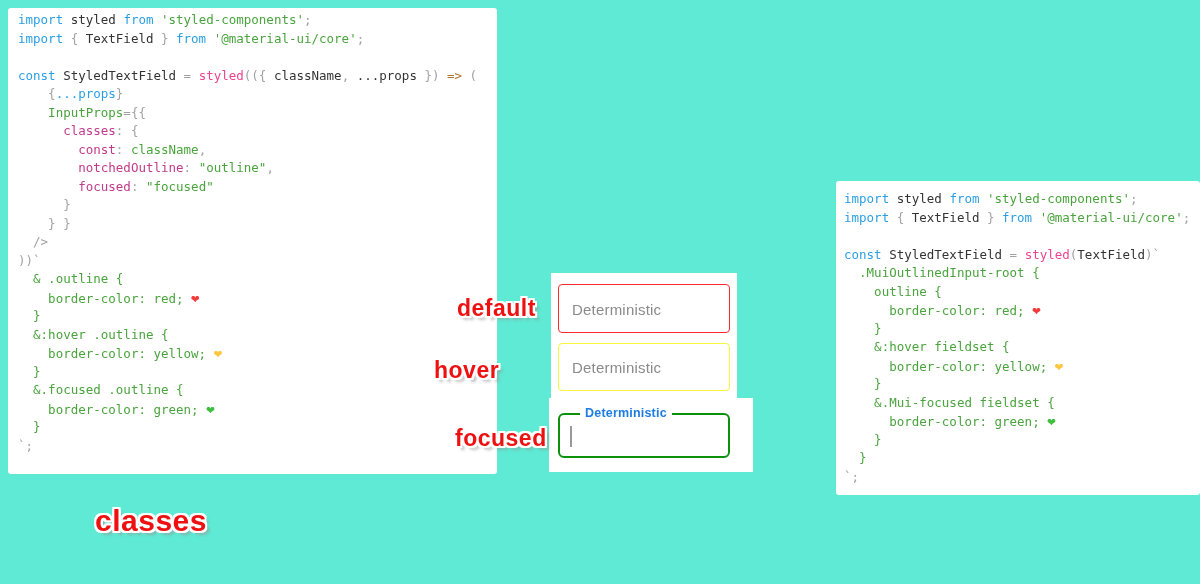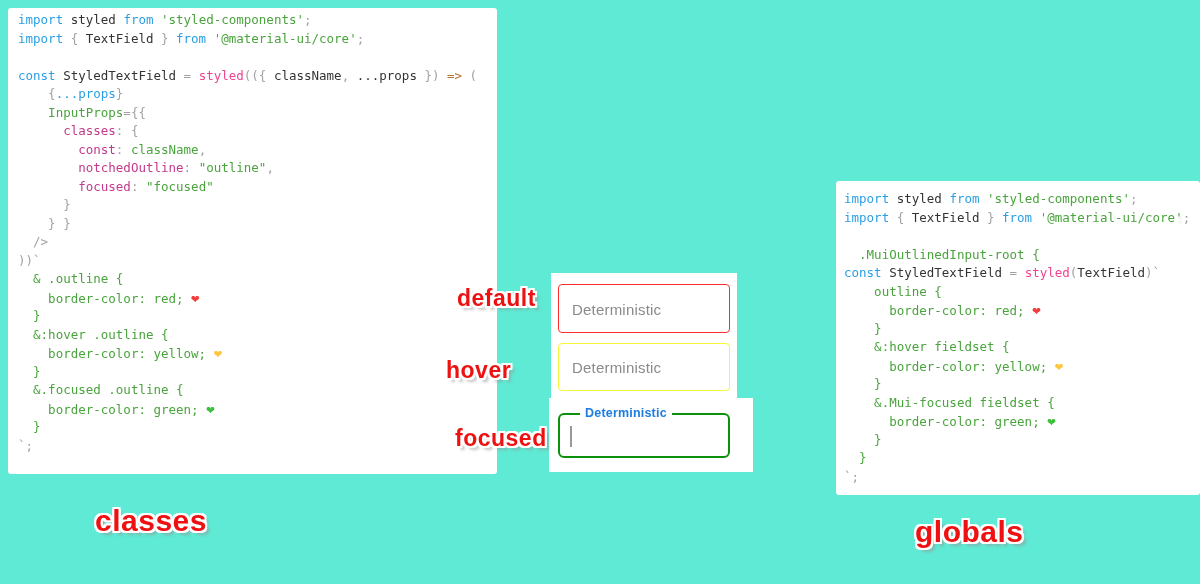--- a/index.html
+++ b/index.html
@@ -42,22 +42,22 @@
   #tf-focused .float-label{position:absolute;left:20px;top:-9px;background:#fff;
       padding:0 5px;font-size:12.5px;font-weight:bold;color:#1c7cdf;letter-spacing:.2px;}
   #tf-focused .caret{position:absolute;left:10px;top:11px;width:2px;height:21px;background:#999;}
 
   
   .annot{position:absolute;font-weight:bold;color:#ee1111;letter-spacing:.5px;
       text-shadow:
         -2px -2px 0 #fff, 2px -2px 0 #fff, -2px 2px 0 #fff, 2px 2px 0 #fff,
         -2px 0 0 #fff, 2px 0 0 #fff, 0 -2px 0 #fff, 0 2px 0 #fff,
         4px 4px 3px rgba(150,150,150,.65);}
-  #annot-default{left:457px;top:285px;font-size:23px;}
-  #annot-hover{left:446px;top:357px;font-size:23px;}
+  #annot-default{left:457px;top:295px;font-size:23px;}
+  #annot-hover{left:434px;top:357px;font-size:23px;}
   #annot-focused{left:455px;top:425px;font-size:23px;}
   #annot-classes{left:95px;top:504px;font-size:30px;}
   #annot-globals{left:915px;top:515px;font-size:30px;}
 </style>
 </head>
 <body>
 
 <div class="page">
 
   <div class="code-panel" id="code-left">
@@ -84,22 +84,22 @@
       <div class="code-line"><span class="tok-grn">  &amp;.focused .outline {</span></div>
       <div class="code-line"><span class="tok-grn">    border-color: green; </span><span class="tok-hg">❤</span></div>
       <div class="code-line"><span class="tok-grn">  }</span></div>
       <div class="code-line"><span class="tok-punc">`;</span></div>
     </div>
 
   <div class="code-panel" id="code-right">
       <div class="code-line"><span class="tok-kw">import</span><span class="tok-id"> styled </span><span class="tok-kw">from</span><span class="tok-str"> 'styled-components'</span><span class="tok-punc">;</span></div>
       <div class="code-line"><span class="tok-kw">import</span><span class="tok-punc"> { </span><span class="tok-id">TextField</span><span class="tok-punc"> } </span><span class="tok-kw">from</span><span class="tok-str"> '@material-ui/core'</span><span class="tok-punc">;</span></div>
       <div class="code-line">&nbsp;</div>
+      <div class="code-line"><span class="tok-kw">const</span><span class="tok-id"> StyledTextField </span><span class="tok-punc">= </span><span class="tok-fn">styled</span><span class="tok-punc">(</span><span class="tok-id">TextField</span><span class="tok-punc">)`</span></div>
       <div class="code-line"><span class="tok-grn">  .MuiOutlinedInput-root {</span></div>
-      <div class="code-line"><span class="tok-kw">const</span><span class="tok-id"> StyledTextField </span><span class="tok-punc">= </span><span class="tok-fn">styled</span><span class="tok-punc">(</span><span class="tok-id">TextField</span><span class="tok-punc">)`</span></div>
       <div class="code-line"><span class="tok-grn">    outline {</span></div>
       <div class="code-line"><span class="tok-grn">      border-color: red; </span><span class="tok-hr">❤</span></div>
       <div class="code-line"><span class="tok-grn">    }</span></div>
       <div class="code-line"><span class="tok-grn">    &amp;:hover fieldset {</span></div>
       <div class="code-line"><span class="tok-grn">      border-color: yellow; </span><span class="tok-hy">❤</span></div>
       <div class="code-line"><span class="tok-grn">    }</span></div>
       <div class="code-line"><span class="tok-grn">    &amp;.Mui-focused fieldset {</span></div>
       <div class="code-line"><span class="tok-grn">      border-color: green; </span><span class="tok-hg">❤</span></div>
       <div class="code-line"><span class="tok-grn">    }</span></div>
       <div class="code-line"><span class="tok-grn">  }</span></div>
@@ -119,15 +119,14 @@
 
   <div class="textfield" id="tf-focused" style="border-color: rgb(12, 145, 12);">
     <span class="float-label" style="color: rgb(28, 124, 223);">Deterministic</span>
     <div class="caret"></div>
   </div>
 
   <div class="annot" id="annot-default">default</div>
   <div class="annot" id="annot-hover">hover</div>
   <div class="annot" id="annot-focused">focused</div>
   <div class="annot" id="annot-classes">classes</div>
-  <div class="annot" id="annot-globals">globals</div>
 
 </div>
 
 </body></html>

